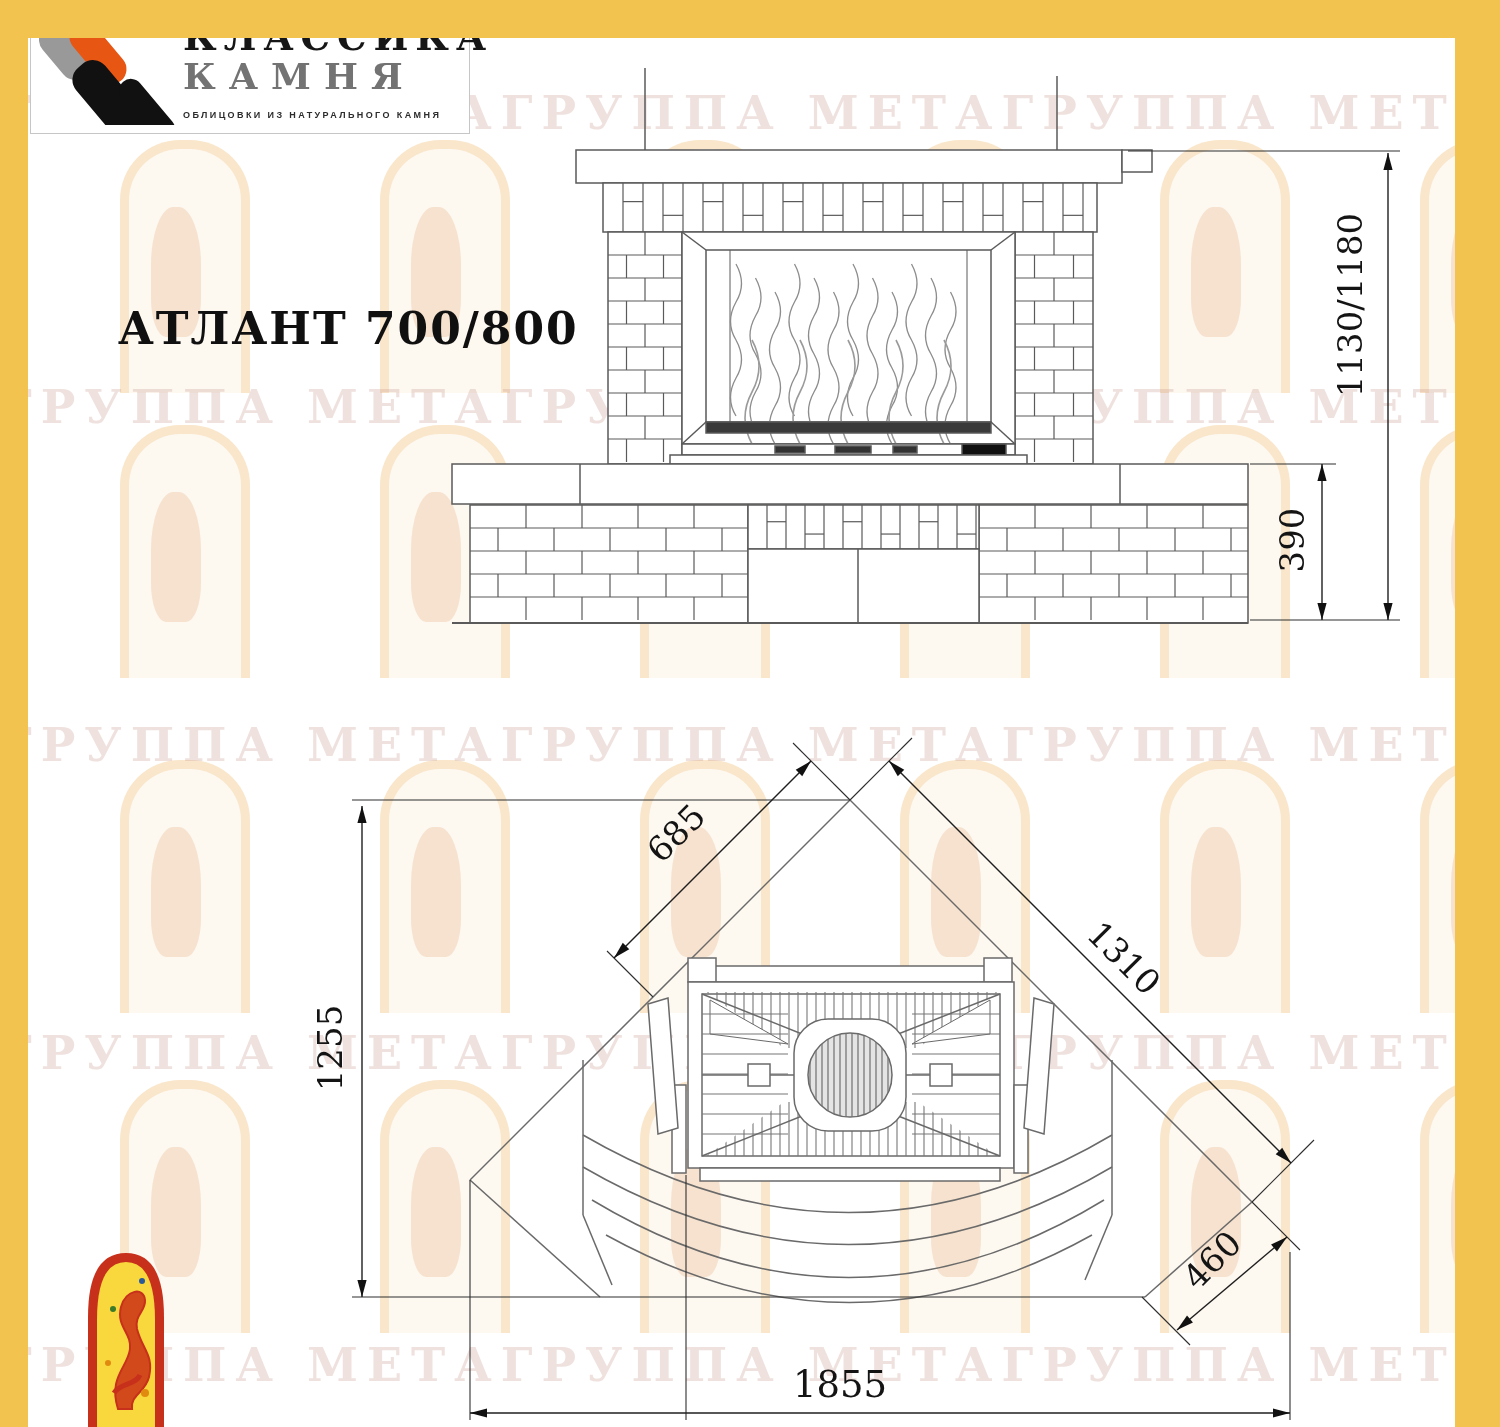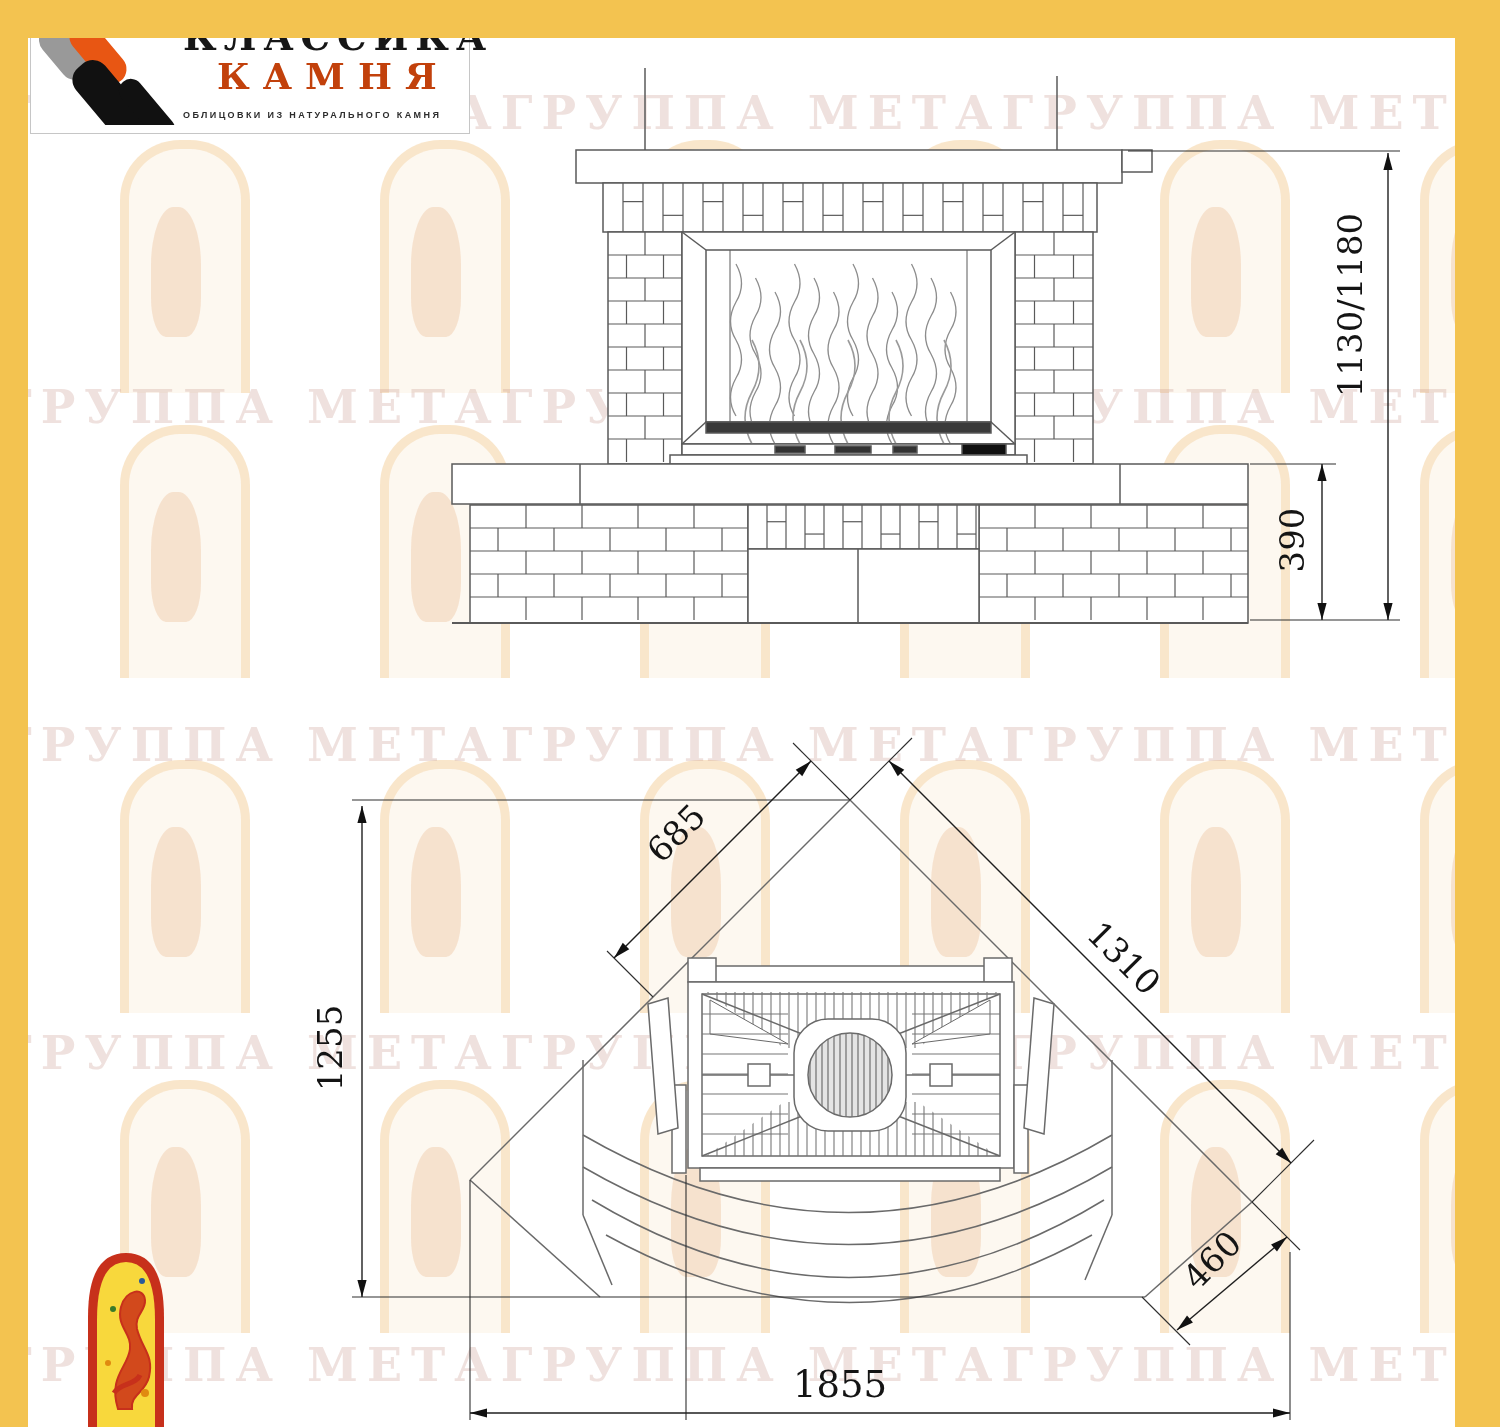--- a/index.html
+++ b/index.html
@@ -19,21 +19,21 @@
   .wm-text{position:absolute;left:0;width:100%;white-space:nowrap;overflow:hidden;
            font-family:"DejaVu Serif",serif;font-weight:bold;font-size:46px;letter-spacing:9px;
            color:rgba(203,156,146,0.30);}
   
   .logo-box{position:absolute;left:30px;top:8px;width:438px;height:124px;background:#fff;
             border:1px solid #c6c6c6;z-index:30;}
   .logo-icon{position:absolute;left:8px;top:6px;width:160px;height:110px;overflow:hidden;}
   .ls{position:absolute;border-radius:16px;transform:rotate(-40deg);}
   .logo-text{position:absolute;left:152px;top:8px;width:286px;}
   .logo-l1{font-size:37px;font-weight:bold;letter-spacing:7px;color:#161616;line-height:40px;}
-  .logo-l2{font-size:36px;font-weight:bold;letter-spacing:13px;color:#c2410c;line-height:38px;margin-left:34px;}
+  .logo-l2{font-size:36px;font-weight:bold;letter-spacing:13px;color:#737373;line-height:38px;}
   .logo-cap{font-family:"Liberation Sans",sans-serif;font-size:9px;font-weight:bold;
             letter-spacing:2.4px;color:#2c2c2c;margin-top:15px;}
   
   .page-title{position:absolute;left:118px;top:303px;z-index:20;font-size:44px;font-weight:bold;
               letter-spacing:2px;color:#101010;}
   
   svg.draw{position:absolute;left:0;top:0;z-index:10;}
   
   .dim-label{position:absolute;z-index:20;font-size:34px;color:#141414;white-space:nowrap;
              transform:translate(-50%,-50%) rotate(var(--r,0deg));}
@@ -567,20 +567,21 @@
       <div class="ls" style="left:52px;top:40px;width:38px;height:92px;background:#111111;"></div>
       <div class="ls" style="left:96px;top:58px;width:24px;height:74px;background:#111111;"></div>
     </div>
     <div class="logo-text">
       <div class="logo-l1">КЛАССИКА</div>
       <div class="logo-l2">КАМНЯ</div>
       <div class="logo-cap">ОБЛИЦОВКИ ИЗ НАТУРАЛЬНОГО КАМНЯ</div>
     </div>
   </div>
 
+  <div class="page-title">АТЛАНТ 700/800</div>
 
   <div class="dim-label" style="left:1350px;top:305px;--r:-90deg">1130/1180</div>
   <div class="dim-label" style="left:1292px;top:540px;--r:-90deg">390</div>
   <div class="dim-label" style="left:330px;top:1048px;--r:-90deg">1255</div>
   <div class="dim-label" style="left:676px;top:833px;--r:-45deg">685</div>
   <div class="dim-label" style="left:1124px;top:958px;--r:45deg">1310</div>
   <div class="dim-label" style="left:1212px;top:1260px;--r:-45deg">460</div>
   <div class="dim-label big" style="left:840px;top:1384px;">1855</div>
 
   <svg class="emblem" width="84" height="184" viewBox="0 0 84 184">

